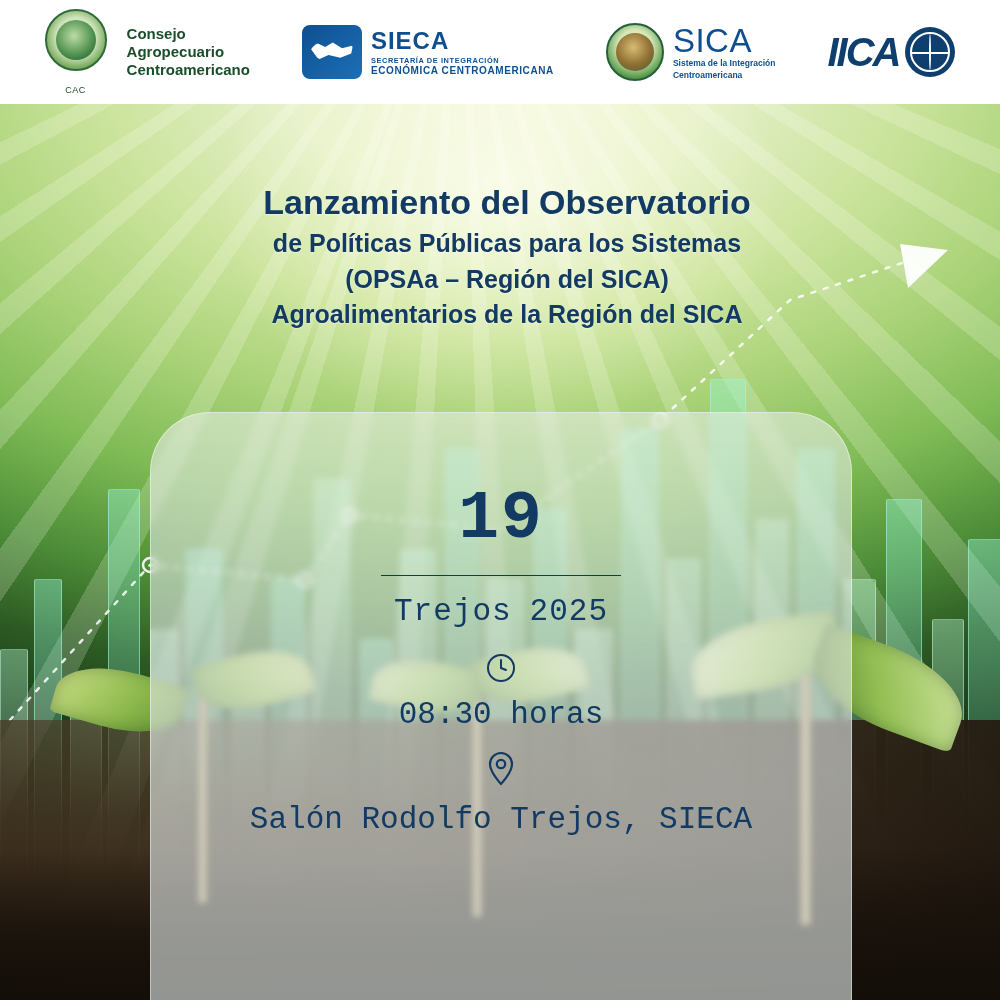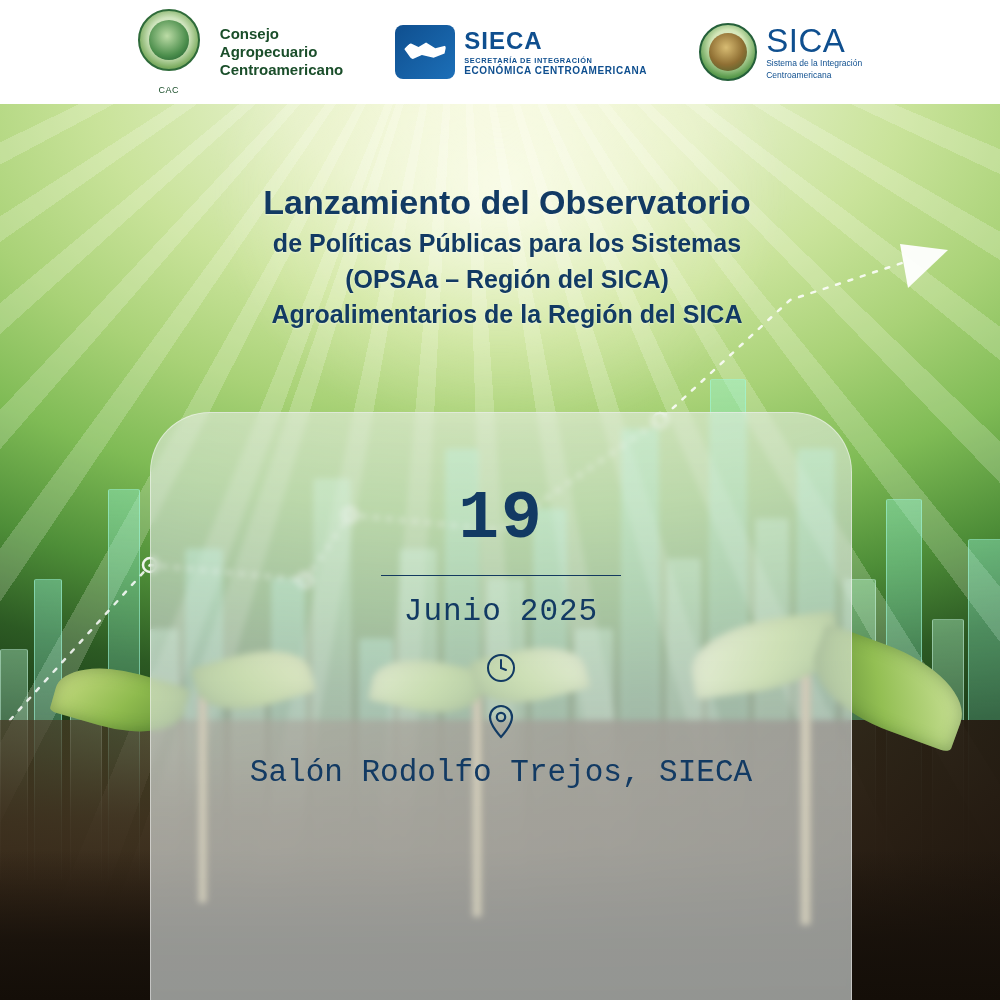--- a/index.html
+++ b/index.html
@@ -146,21 +146,21 @@
     width: 54px; height: 54px; border-radius: 50%;
     background: radial-gradient(circle at 50% 40%, #f0f6e4 0%, #d4e7b8 40%, #5c9c4e 72%, #1f5a30 100%);
     border: 2px solid #25603a; margin-right: 9px; position: relative;
   }
   .sica-seal:after {
     content: "";
     position: absolute; inset: 8px; border-radius: 50%;
     background: radial-gradient(circle at 45% 38%, #d8bc73 0%, #8f6f33 55%, #3f5f2c 100%);
   }
   .sica-word { font-size: 33px; font-weight: normal; color: #0f4f8f; letter-spacing: .5px; line-height: 1; }
-  .sica-tag { font-size: 8.5px; color: #0f4f8f; line-height: 1.15; margin-top: 2px; font-weight: normal; }
+  .sica-tag { font-size: 8.5px; color: #0f4f8f; line-height: 1.15; margin-top: 2px; font-weight: bold; }
 
   
   .iica-word {
     font-size: 40px; font-weight: bold; color: #0f3f6e; letter-spacing: -2px;
     font-style: italic; line-height: 1; margin-right: 6px;
   }
   .iica-globe {
     width: 50px; height: 50px; border-radius: 50%;
     background: #0f3f6e; position: relative;
   }
@@ -346,48 +346,55 @@
 
     <div class="logo">
       <div class="sica-seal"></div>
       <div>
         <div class="sica-word">SICA</div>
         <div class="sica-tag">Sistema de la Integración</div>
         <div class="sica-tag">Centroamericana</div>
       </div>
     </div>
 
+    <div class="logo">
+      <div class="iica-word">IICA</div>
+      <div class="iica-globe">
+          <div class="bars2"></div>
+        </div>
+    </div>
 
   </div>
 
   <div class="title-block">
     <div class="title-line big">Lanzamiento del Observatorio</div>
     <div class="title-line">de Políticas Públicas para los Sistemas</div>
     <div class="title-line">(OPSAa – Región del SICA)</div>
     <div class="title-line">Agroalimentarios de la Región del SICA</div>
   </div>
 
   <div class="card">
     <div class="card-inner">
 
       <div class="day">19</div>
       <div class="rule"></div>
 
       <div class="month-year">
-        <span>Junio</span><span class="gap"></span><span>2025</span>
+        <span>Trejos</span><span class="gap"></span><span>2025</span>
       </div>
 
       <div class="icon-row">
         <svg class="clock-icon" width="34" height="34" viewBox="0 0 34 34">
           <circle cx="17" cy="17" r="13" fill="none" stroke="#123a63" stroke-width="2"></circle>
           <line x1="17" y1="17" x2="17" y2="9" stroke="#123a63" stroke-width="2" stroke-linecap="round"></line>
           <line x1="17" y1="17" x2="22" y2="19" stroke="#123a63" stroke-width="2" stroke-linecap="round"></line>
         </svg>
       </div>
 
+      <div class="time">08:30 horas</div>
 
       <div class="pin-wrap">
         <svg class="pin-icon" width="30" height="38" viewBox="0 0 30 38">
           <path d="M15 3 C8.9 3 4 7.9 4 14 C4 22.5 15 34 15 34 C15 34 26 22.5 26 14 C26 7.9 21.1 3 15 3 Z" fill="none" stroke="#123a63" stroke-width="2.2"></path>
           <circle cx="15" cy="14" r="4.2" fill="none" stroke="#123a63" stroke-width="2.2"></circle>
         </svg>
       </div>
 
       <div class="place">Salón Rodolfo Trejos, SIECA</div>
 

